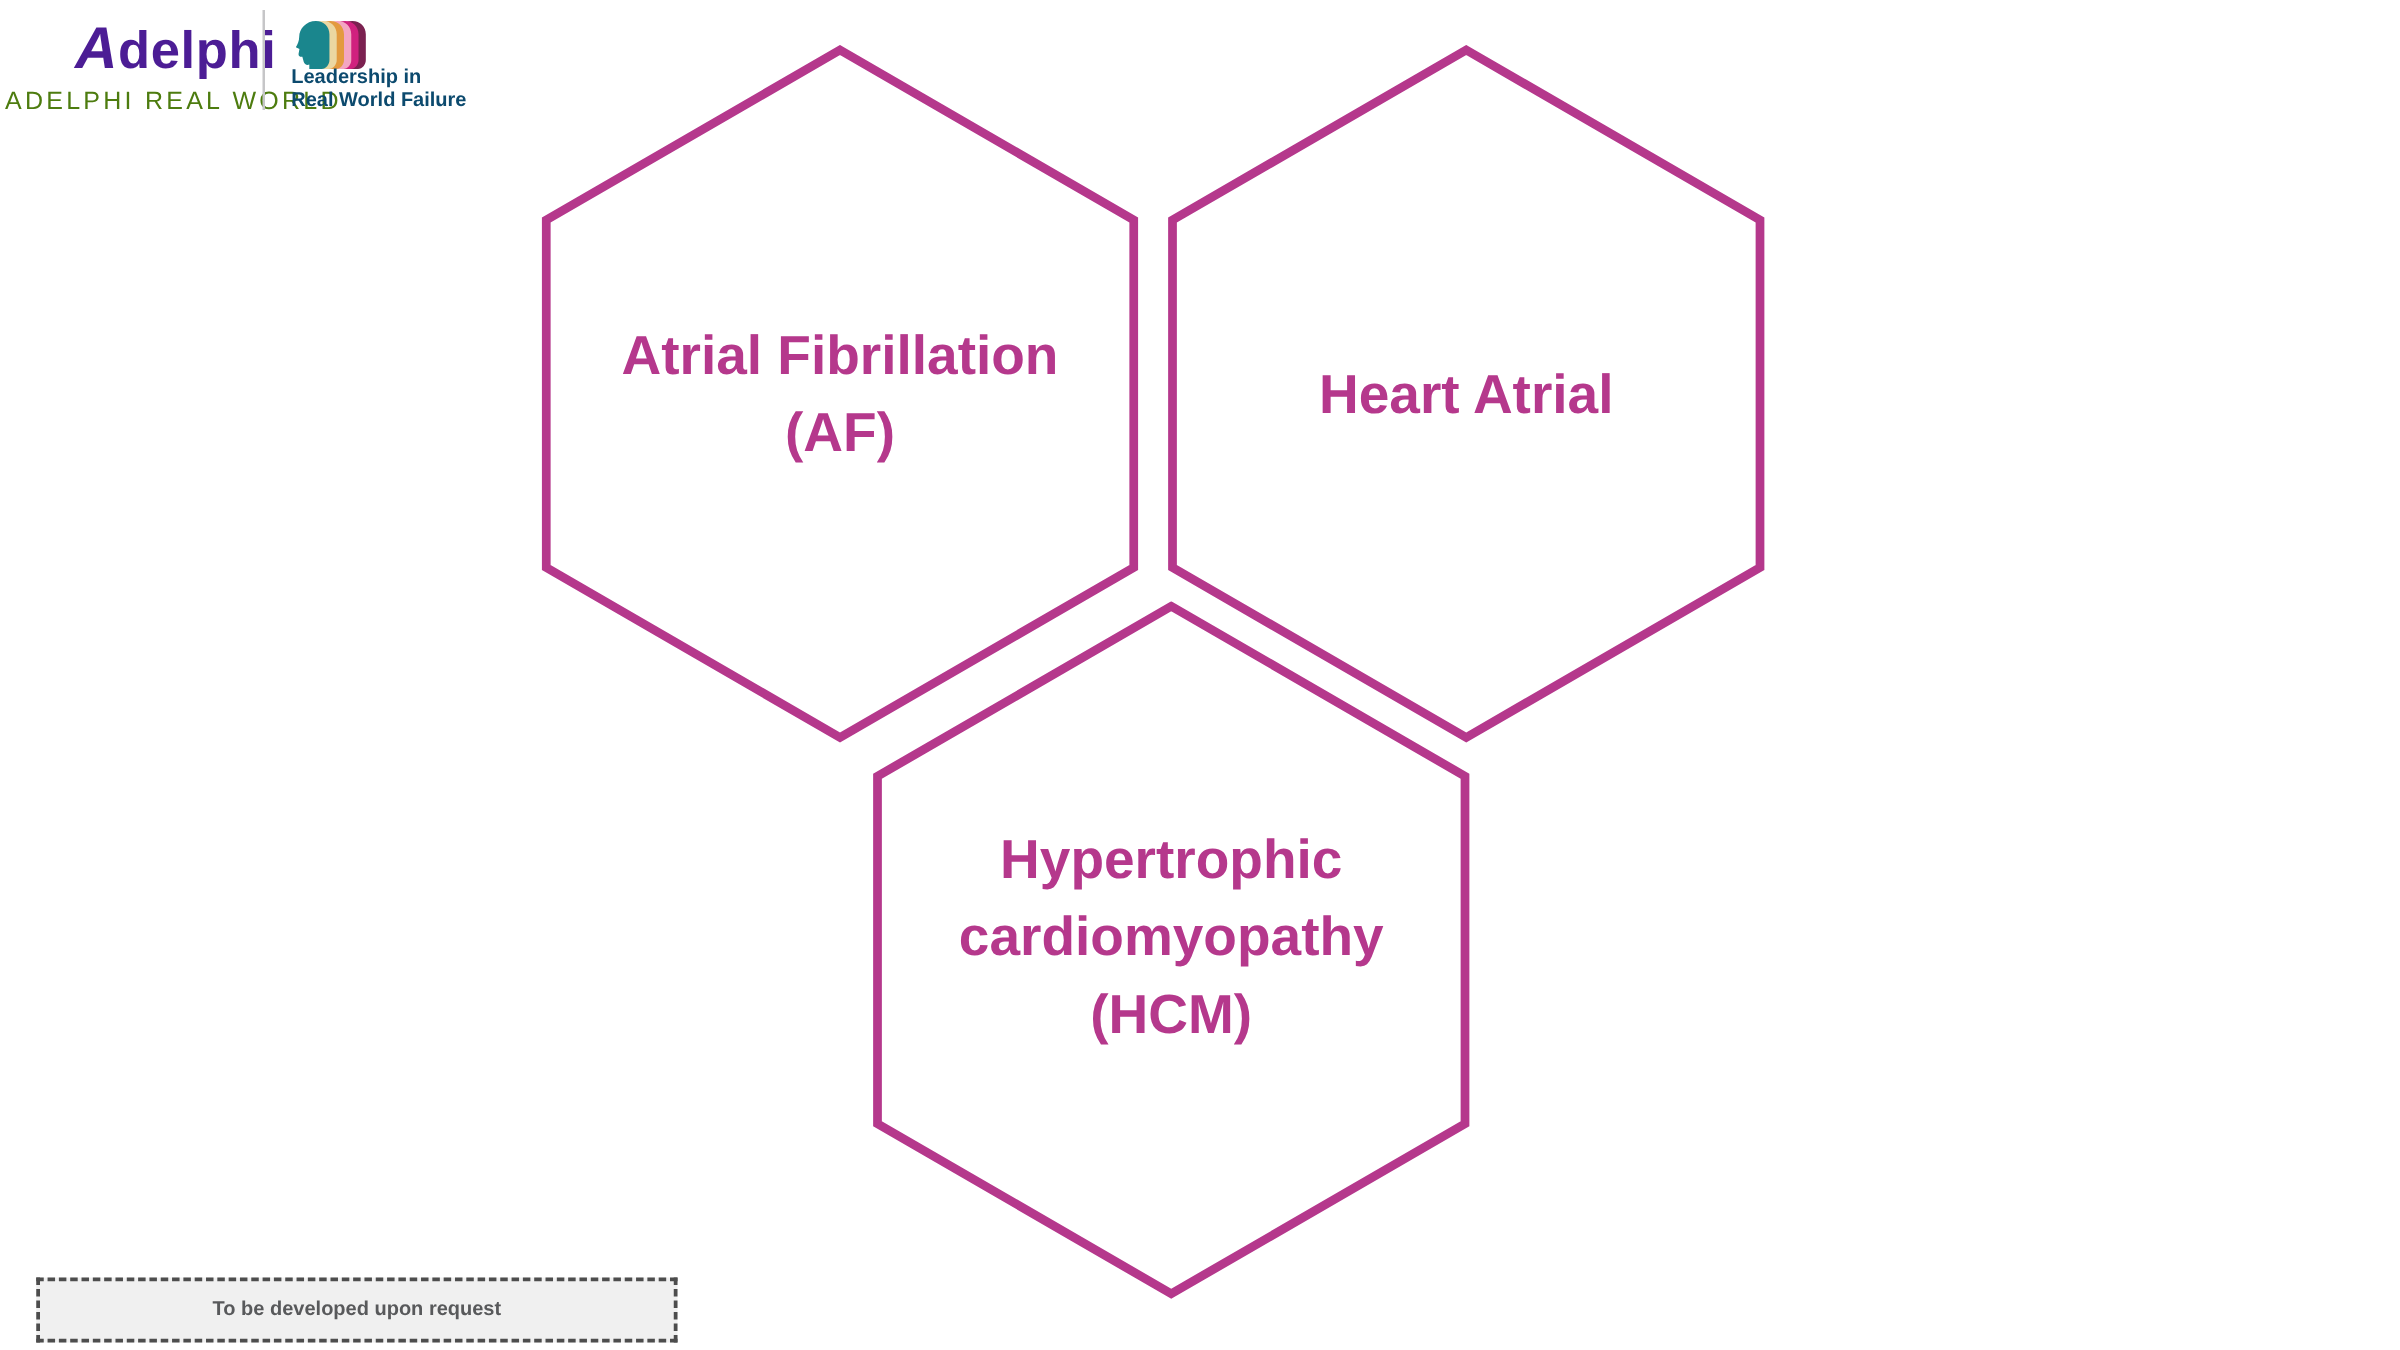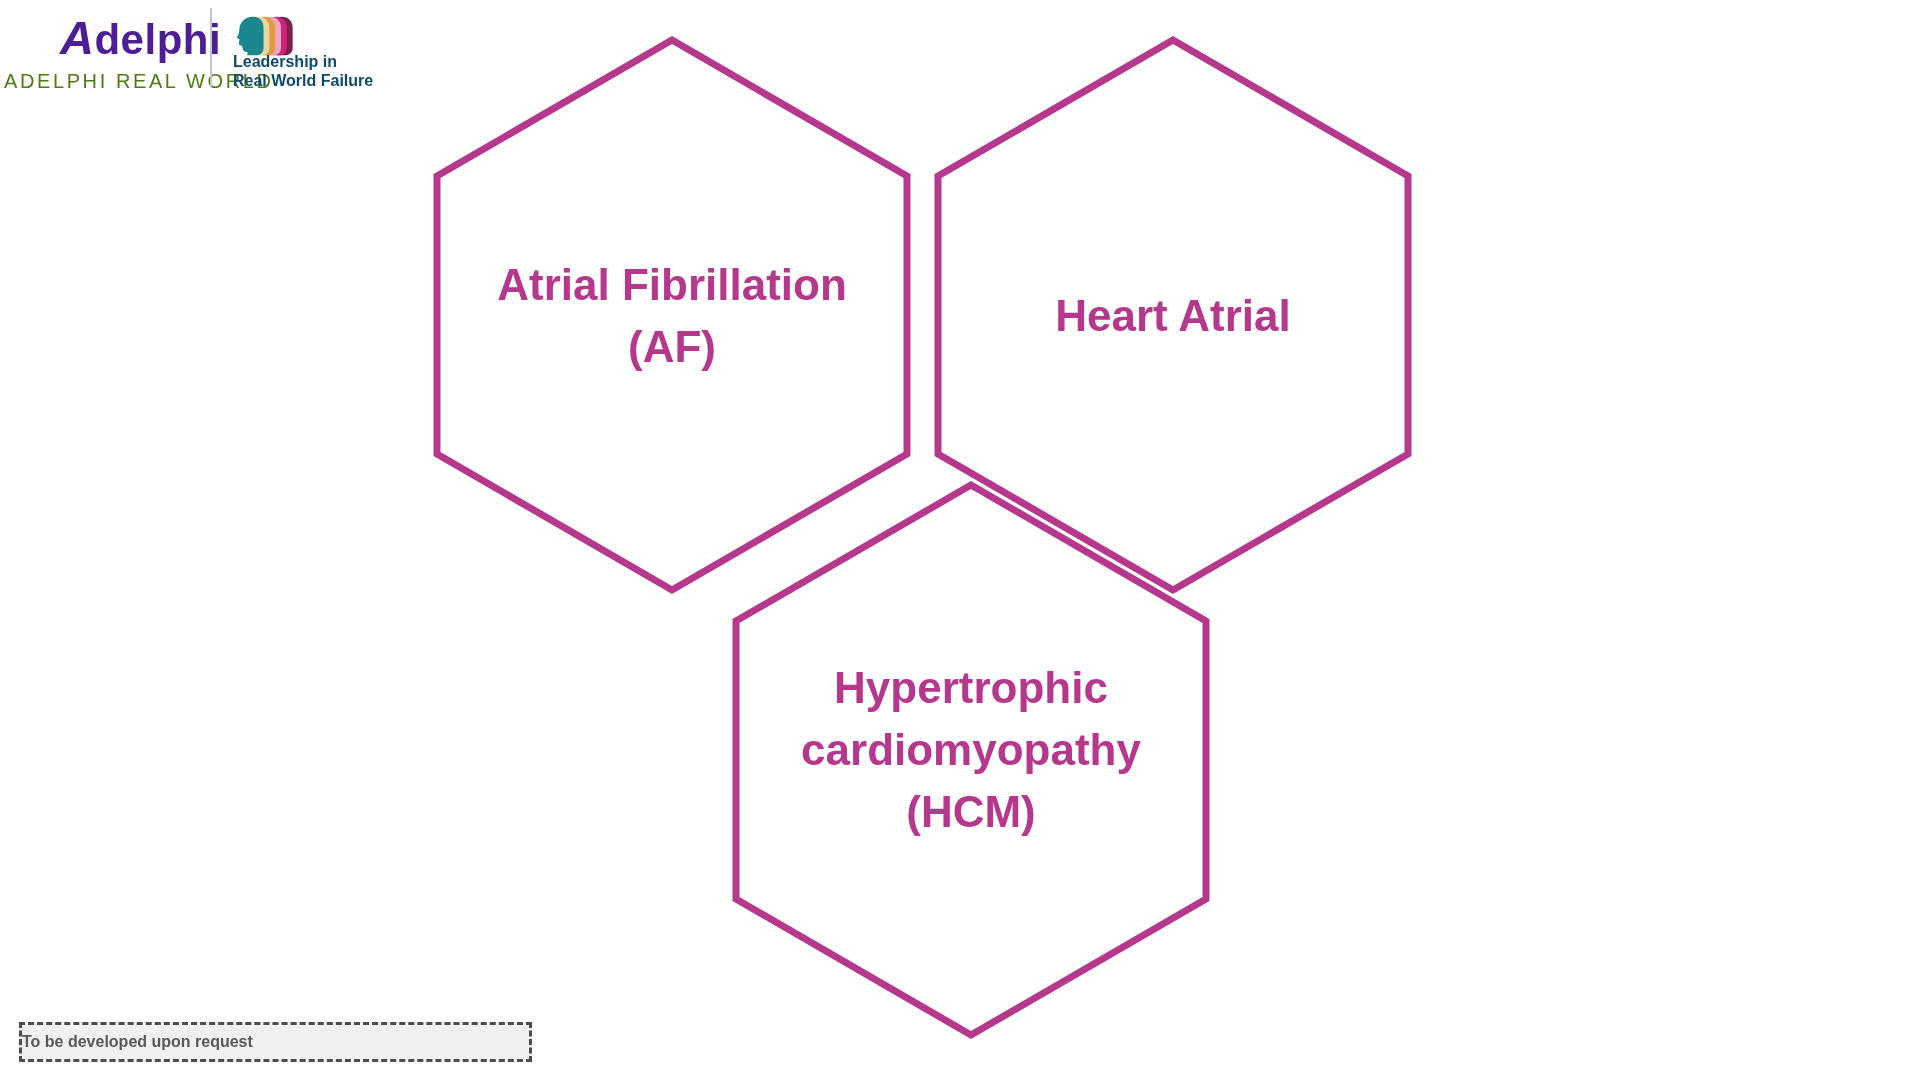--- a/index.html
+++ b/index.html
@@ -45,25 +45,25 @@
     display: flex; flex-direction: column;
     align-items: center; justify-content: center;
     text-align: center;
     font-size: 44px; font-weight: bold; color: #B5388C;
     line-height: 62px;
   }
   .hex-label.shift-up { transform: translateY(-11px); }
 
   
   .note-box {
-    position: absolute; left: 19px; top: 1022px;
-    width: 513px; height: 40px; box-sizing: border-box;
+    position: absolute; left: 29px; top: 1022px;
+    width: 513px; height: 52px; box-sizing: border-box;
     background: #F0F0F0;
     border: 3px dashed #4D4D4D;
-    display: flex; align-items: center; 
+    display: flex; align-items: center; justify-content: center;
     font-size: 16px; font-weight: bold; color: #58595B;
   }
 </style>
 </head>
 <body>
 
 <div class="canvas">
 
   <div class="logo-block">
     <div class="brand-word">
@@ -103,21 +103,21 @@
 
   <div class="hexagon" style="left:934px; top:36px;">
     <svg width="478" height="560" viewBox="0 0 478 560">
       <polygon points="239,4 474,140 474,418 239,554 4,418 4,140" fill="none" stroke-width="7" stroke="#B5388C"></polygon>
     </svg>
     <div class="hex-label">
       <div>Heart Atrial</div>
     </div>
   </div>
 
-  <div class="hexagon" style="left:732px; top:481px;">
+  <div class="hexagon" style="left:698px; top:481px;">
     <svg width="478" height="560" viewBox="0 0 478 560">
       <polygon points="239,4 474,140 474,418 239,554 4,418 4,140" fill="none" stroke-width="7" stroke="#B5388C"></polygon>
     </svg>
     <div class="hex-label shift-up">
       <div>Hypertrophic</div>
       <div>cardiomyopathy</div>
       <div>(HCM)</div>
     </div>
   </div>
 

